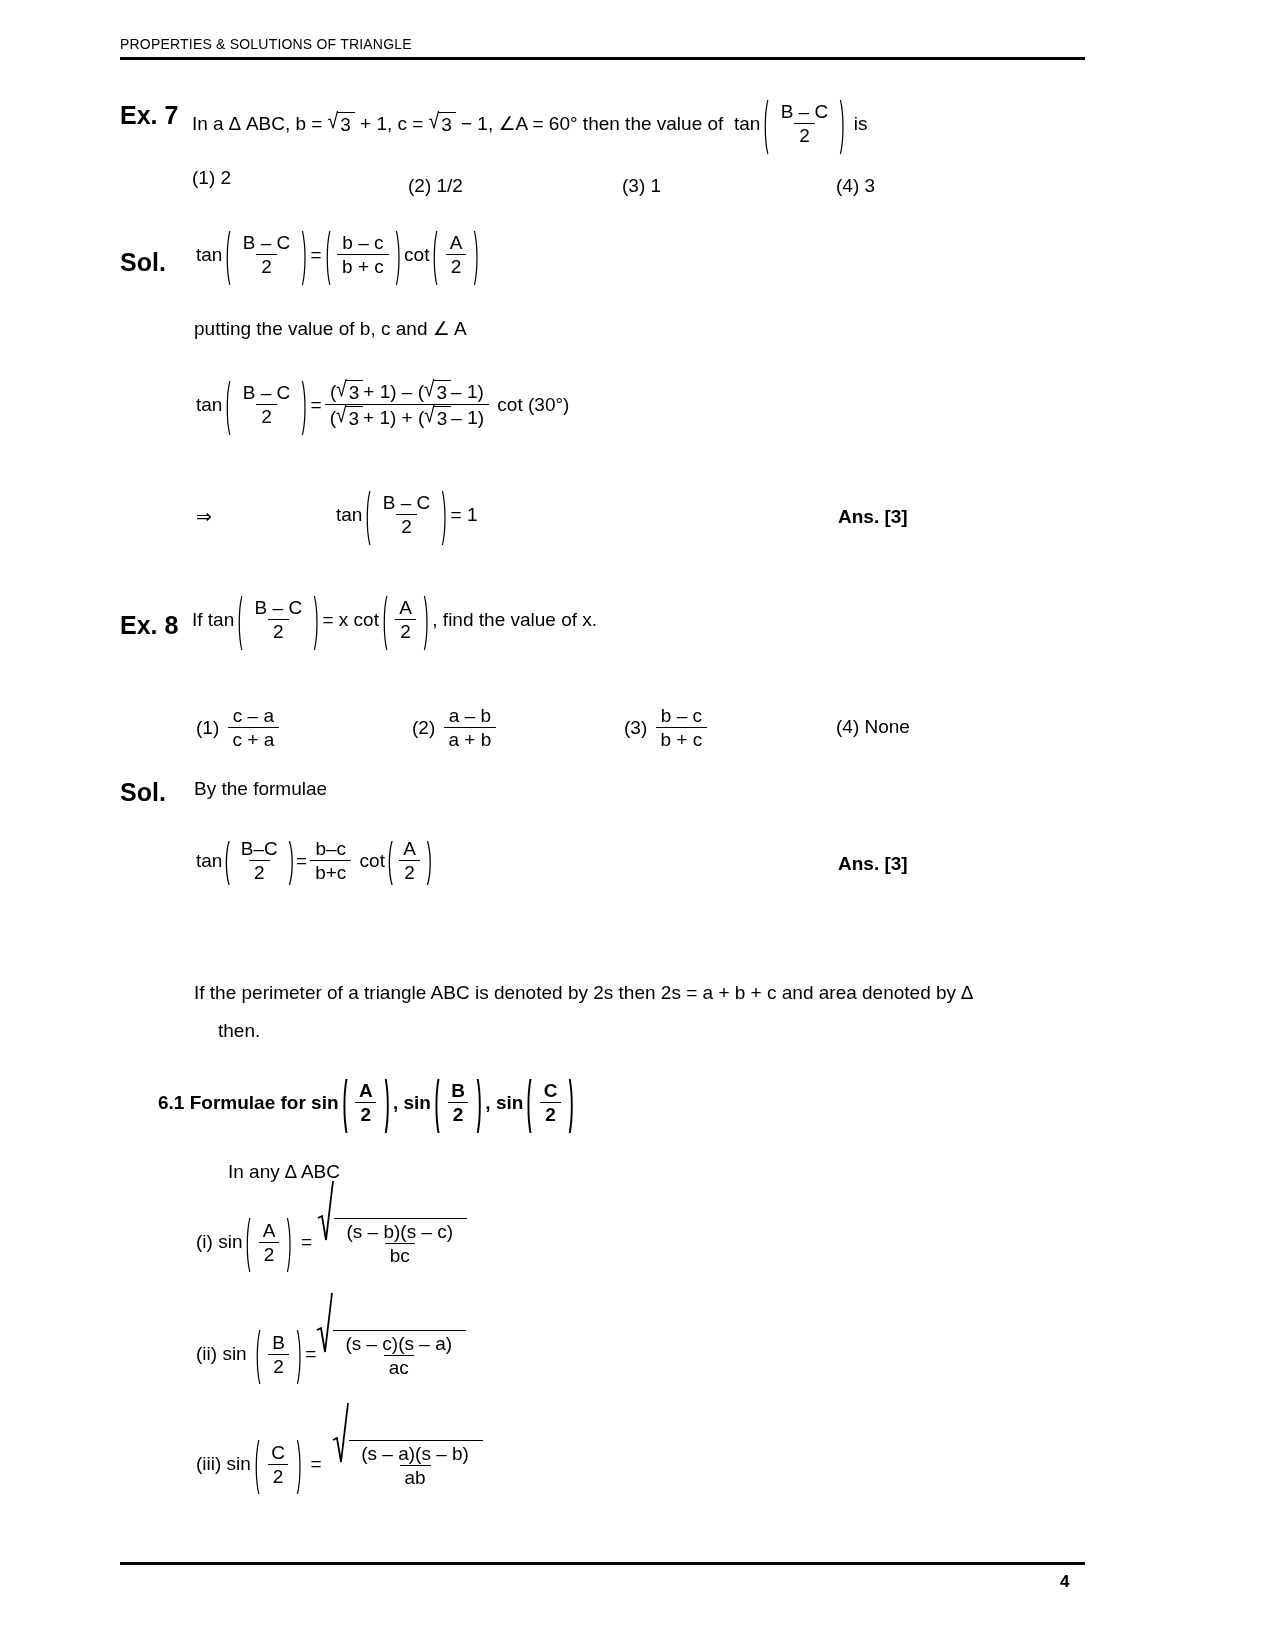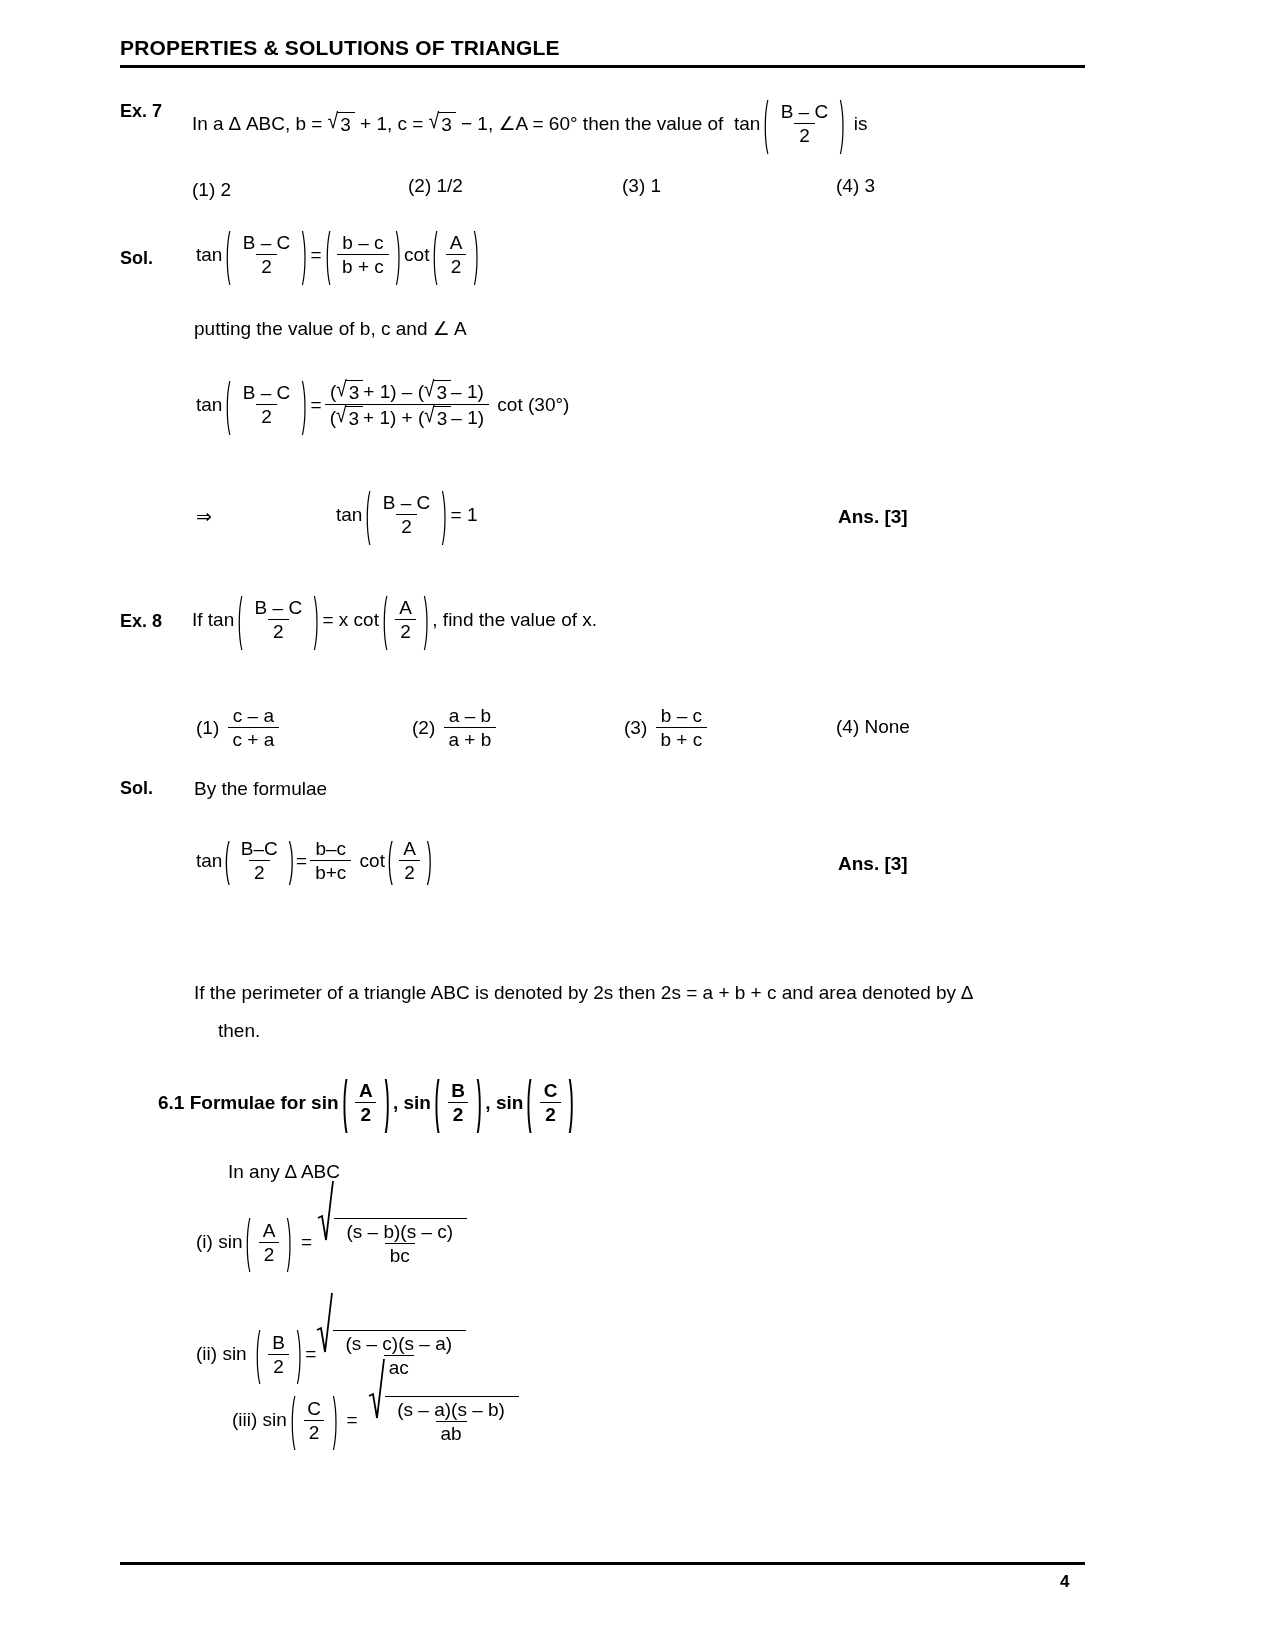--- a/index.html
+++ b/index.html
@@ -11,38 +11,38 @@
     position:relative;
     overflow:hidden;
   }
   .page { position:relative; width:1275px; height:1650px; }
 
   
   .header {
     position:absolute; left:120px; top:36px; width:965px;
   }
   .header-title {
-    font-size:21px; font-weight:bold; letter-spacing:0.2px;
+    font-size:14px; font-weight:normal; letter-spacing:0.2px;
   }
   .header-rule {
     margin-top:5px; border-top:3px solid #000; width:965px;
   }
 
   
   .footer-rule {
     position:absolute; left:120px; top:1562px; width:965px;
     border-top:3px solid #000;
   }
   .page-num {
     position:absolute; left:1060px; top:1572px;
     font-size:17px; font-weight:bold;
   }
 
   
-  .lbl { position:absolute; font-weight:bold; font-size:18px; }
+  .lbl { position:absolute; font-weight:bold; font-size:25px; }
   .txt { position:absolute; font-size:19px; white-space:nowrap; }
   .ans { position:absolute; font-size:19px; font-weight:bold; }
 
   
   .math { display:inline-flex; align-items:center; font-size:19px; white-space:nowrap; }
 
   .frac {
     display:inline-flex; flex-direction:column; align-items:center;
     vertical-align:middle; margin:0 3px;
   }
@@ -135,21 +135,21 @@
         <span class="frac">
           <span class="num">B – C</span>
           <span class="den">2</span>
         </span>
         <span class="pR">)</span>
       </span>&nbsp;
       <span>is</span>
     </span>
   </div>
 
-  <div class="txt" style="left:192px; top:179px;text-align:center;">
+  <div class="txt" style="left:192px; top:167px;text-align:center;">
     <span>(1)</span>
     <span>2</span>
   </div>
   <div class="txt" style="left:408px; top:175px;">
     <span>(2)</span>
     <span>1/2</span>
   </div>
   <div class="txt" style="left:622px; top:175px;">
     <span>(3)</span>
     <span>1</span>
@@ -450,21 +450,21 @@
         <span class="rcontent">
           <span class="frac">
             <span class="num">(s – c)(s – a)</span>
             <span class="den">ac</span>
           </span>
         </span>
       </span>
     </span>
   </div>
 
-  <div class="txt" style="left:196px; top:1396px;margin-left:36px;">
+  <div class="txt" style="left:196px; top:1440px;">
     <span class="math">
       <span>(iii)</span>&nbsp;
       <span>sin</span>
       <span class="pwrap">
         <span class="pL">(</span>
         <span class="frac">
           <span class="num">C</span>
           <span class="den">2</span>
         </span>
         <span class="pR">)</span>

